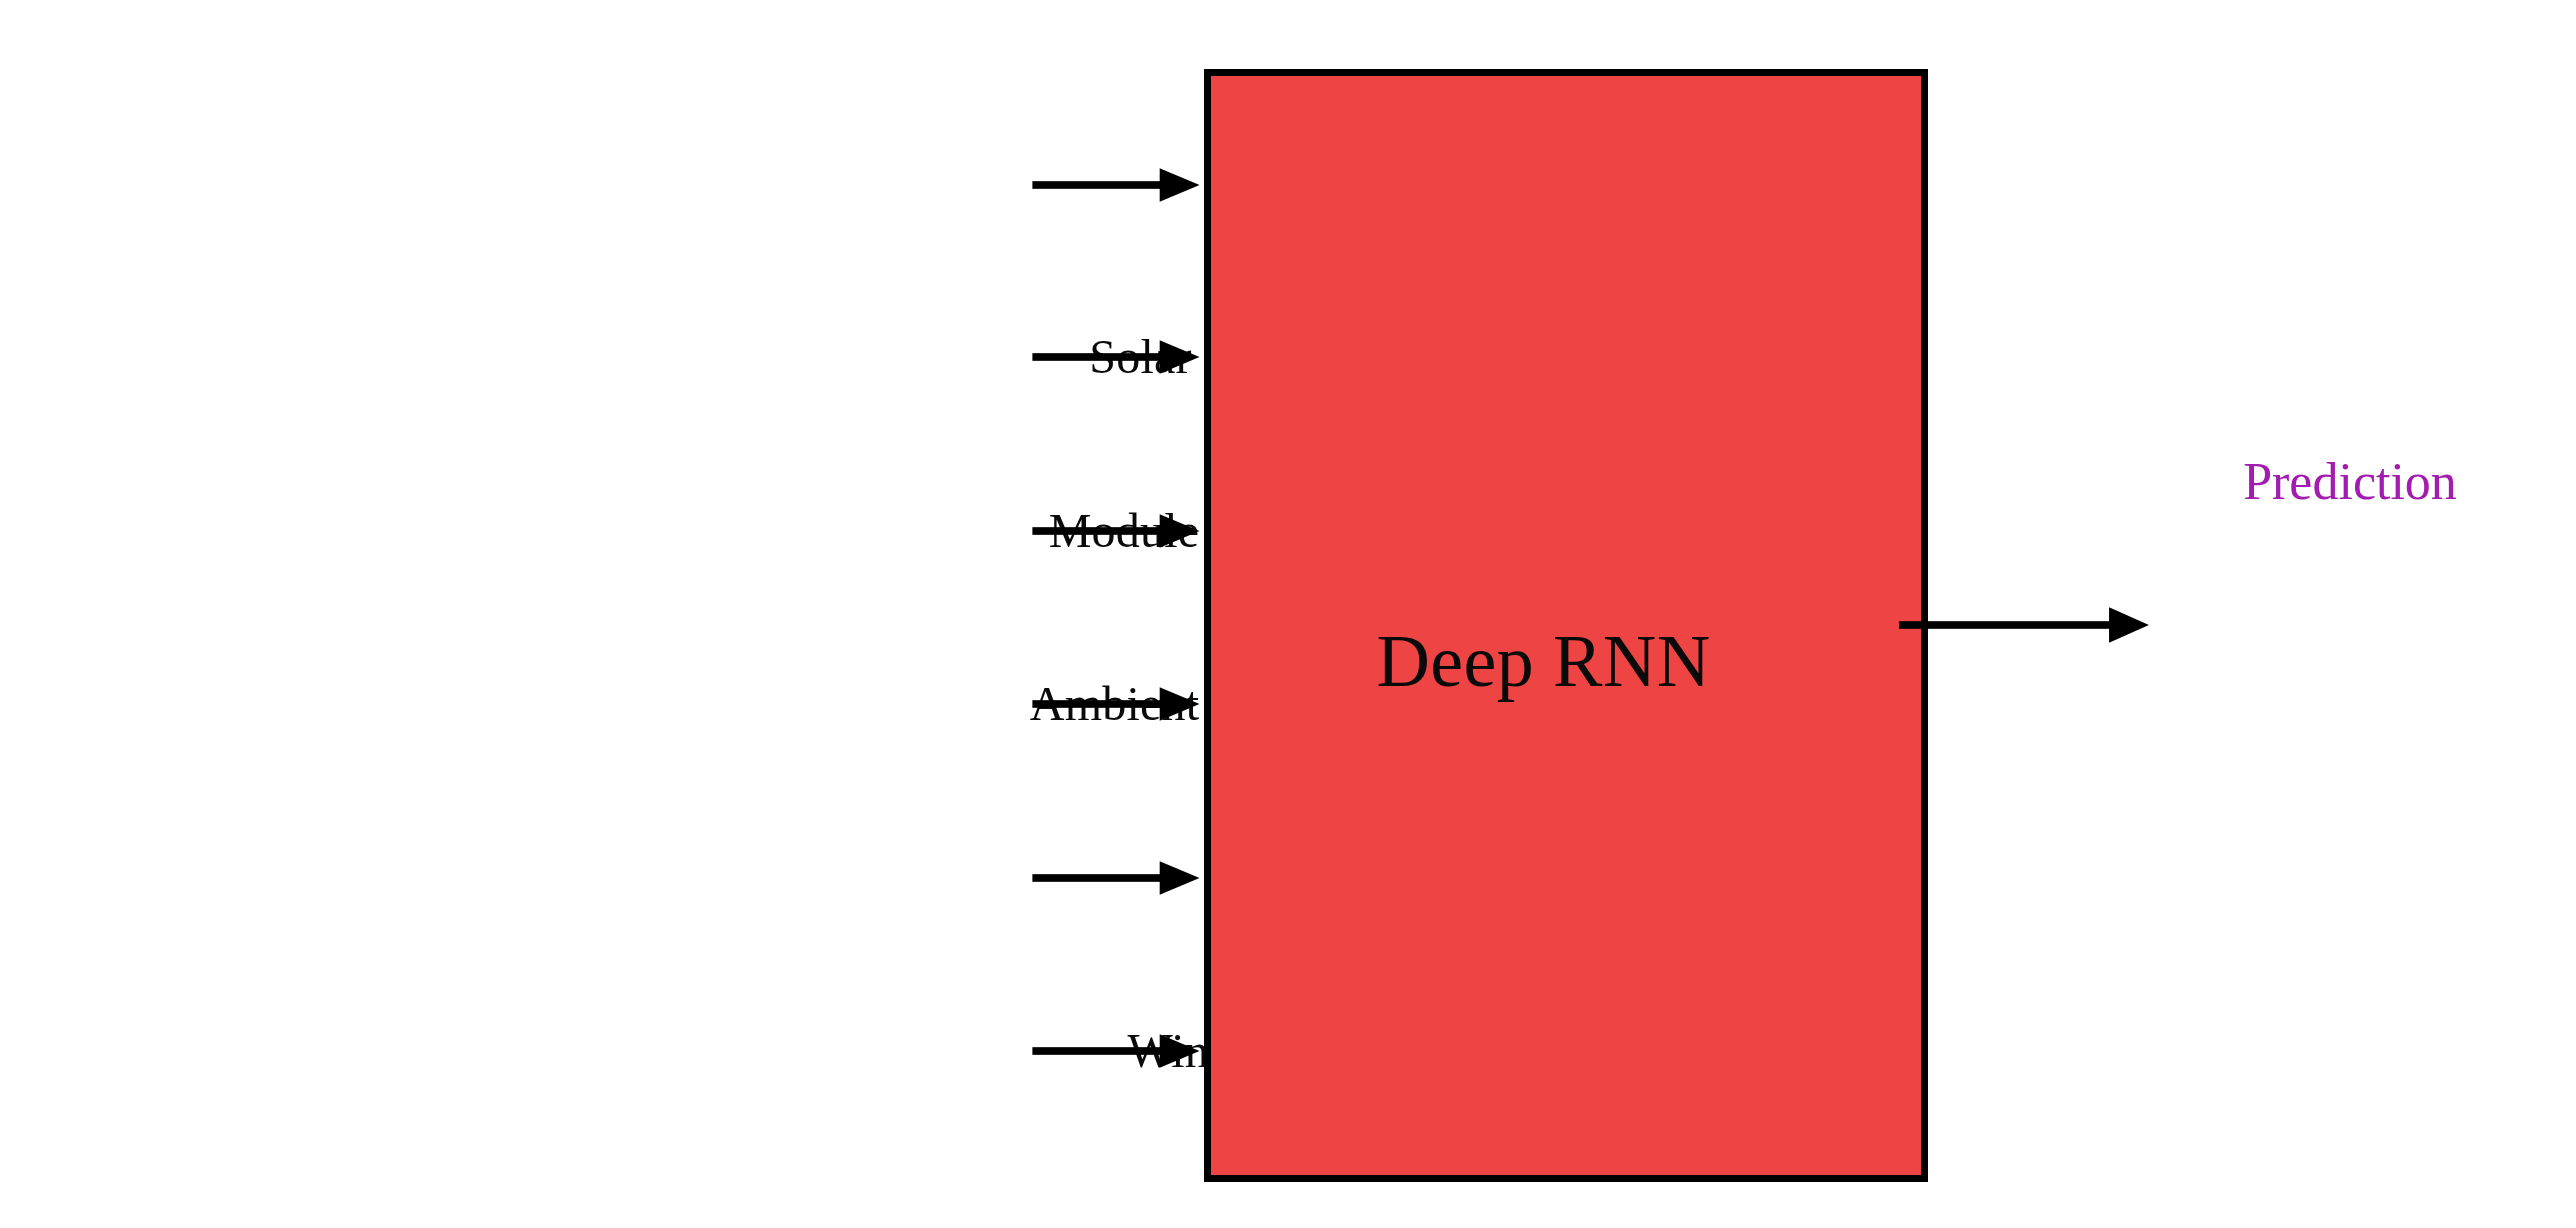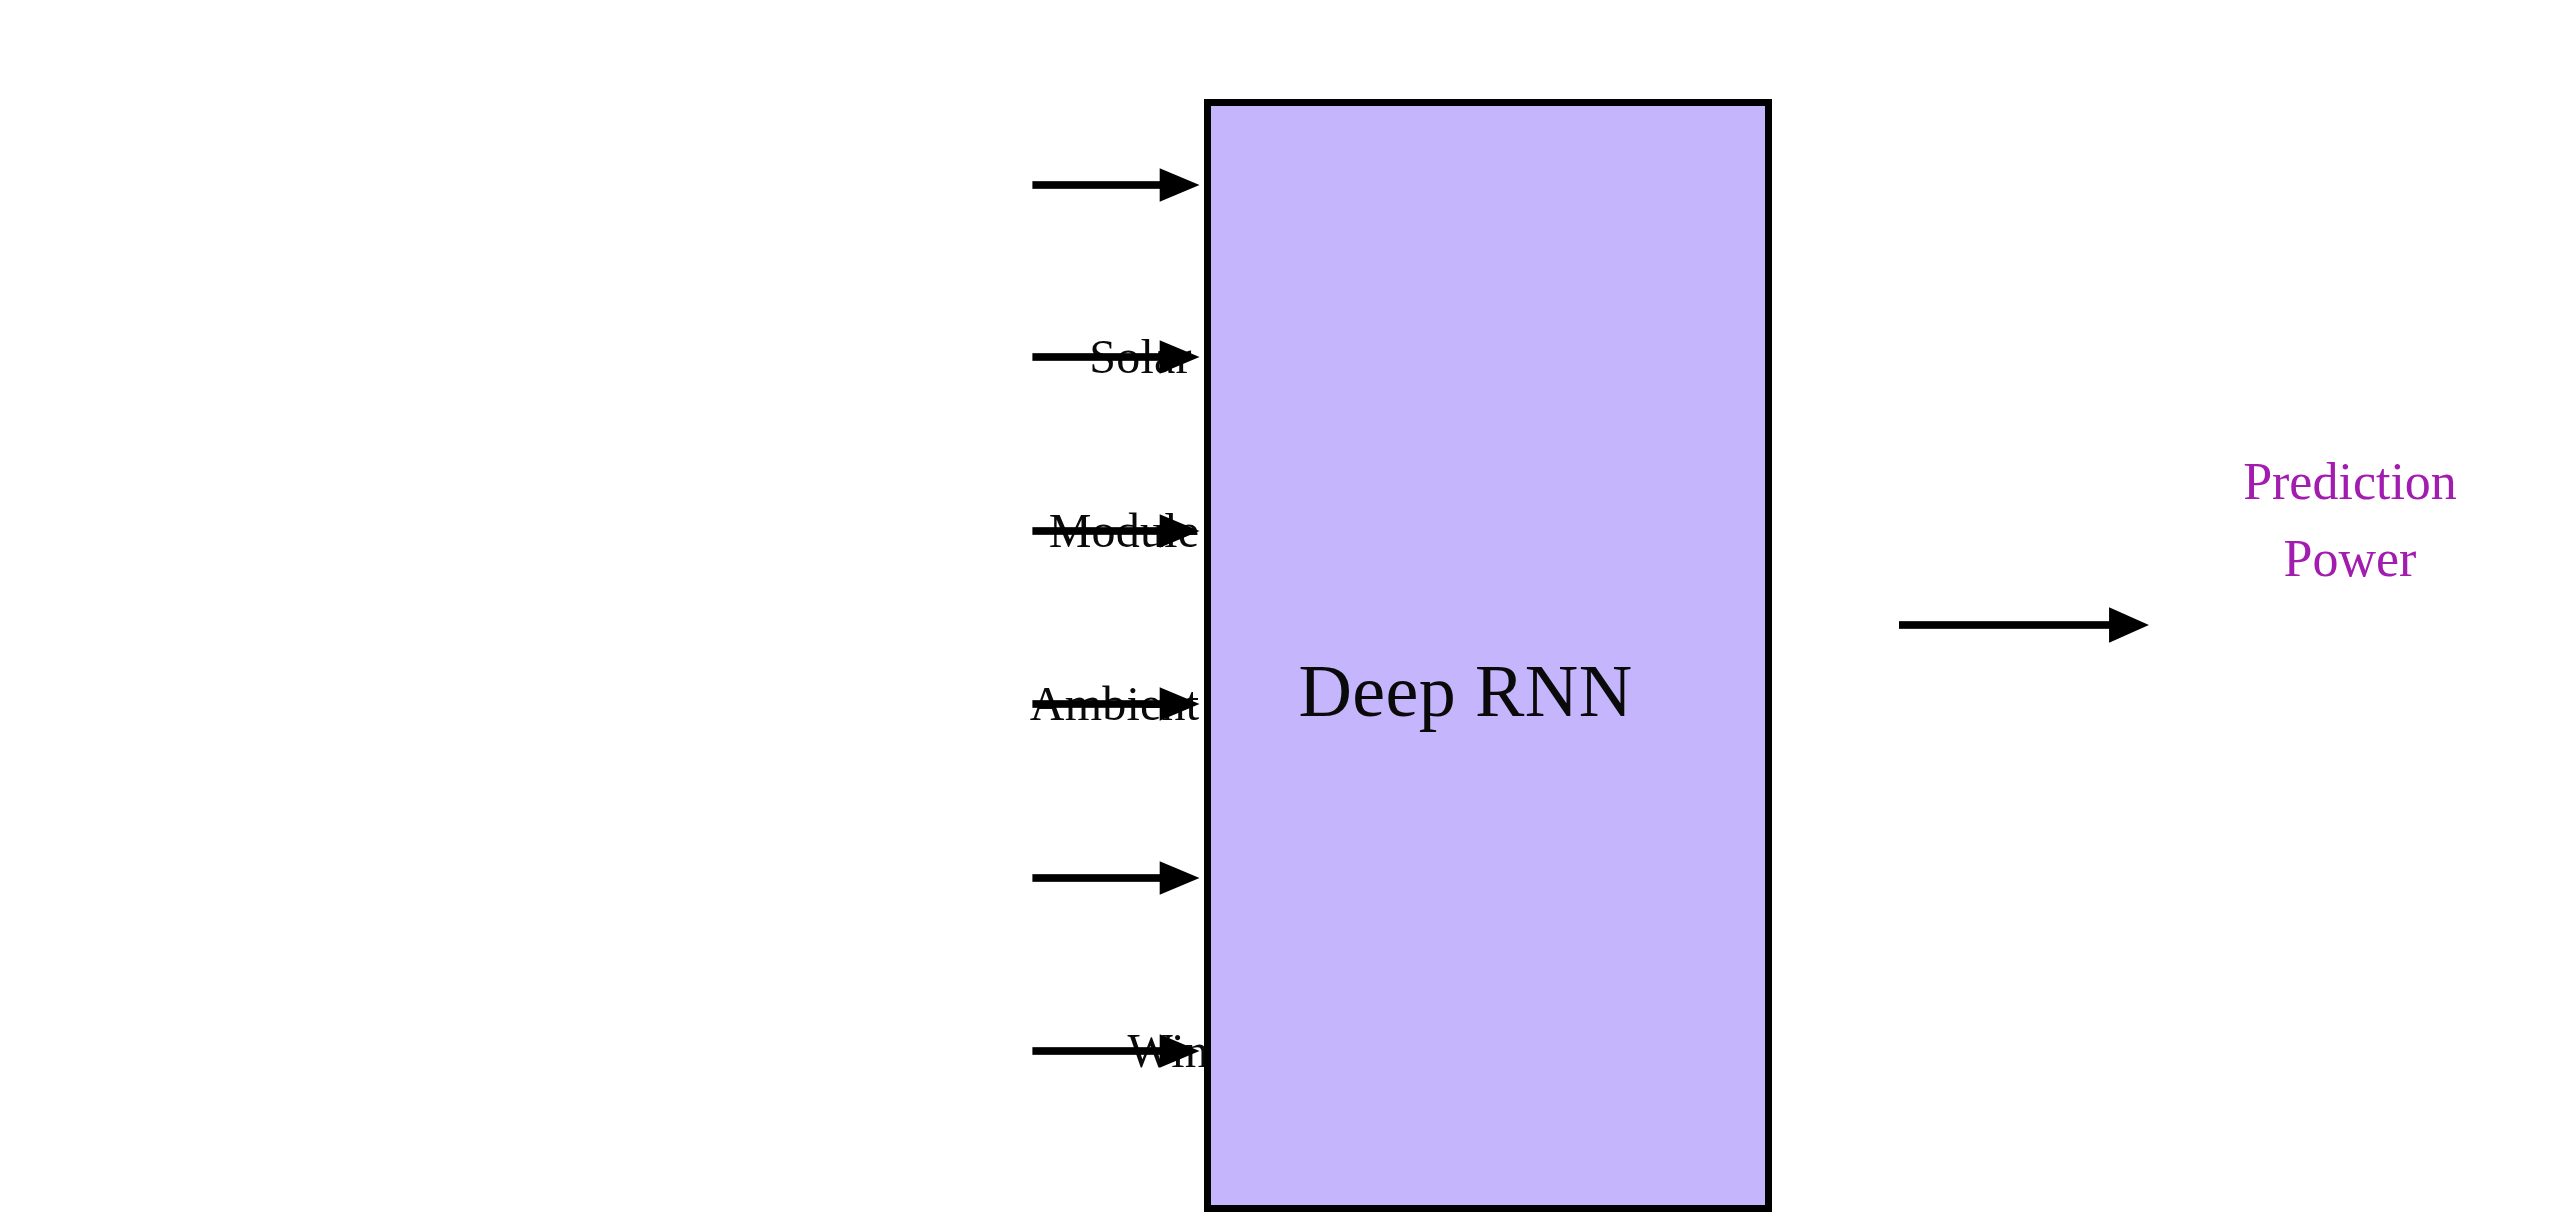--- a/index.html
+++ b/index.html
@@ -52,26 +52,25 @@
     height: 46px;
     display: block;
   }
   .arrow svg { display: block; overflow: visible; }
 
   
   #rnn-box {
     position: absolute;
     left: 1204px;
     top: 69px;
-    width: 568px;
+    width: 724px;
     height: 1113px;
     box-sizing: border-box;
     border: 7px solid #000000;
-    background: #c4b5fd;
-    margin-top: 30px;
+    background: #ef4444;
   }
   #rnn-box-label {
     position: absolute;
     left: 0;
     right: 0;
     top: 548px;
     text-align: center;
     font-size: 74px;
     line-height: 1;
     color: #0a0a0a;
@@ -170,17 +169,16 @@
 
   <div class="arrow" style="left:1898px; top:625px; width:255px;">
     <svg width="255" height="46" viewBox="0 0 330 60" aria-hidden="true">
       <rect x="0" y="25" width="284" height="10" fill="#000000"></rect>
       <polygon points="274,7 326,30 274,53" fill="#000000"></polygon>
     </svg>
   </div>
 
   <div id="output-block">
     <span class="out-line">Prediction</span>
-    <span class="out-line">Power</span>
   </div>
 
 </div>
 
 
 </body></html>

